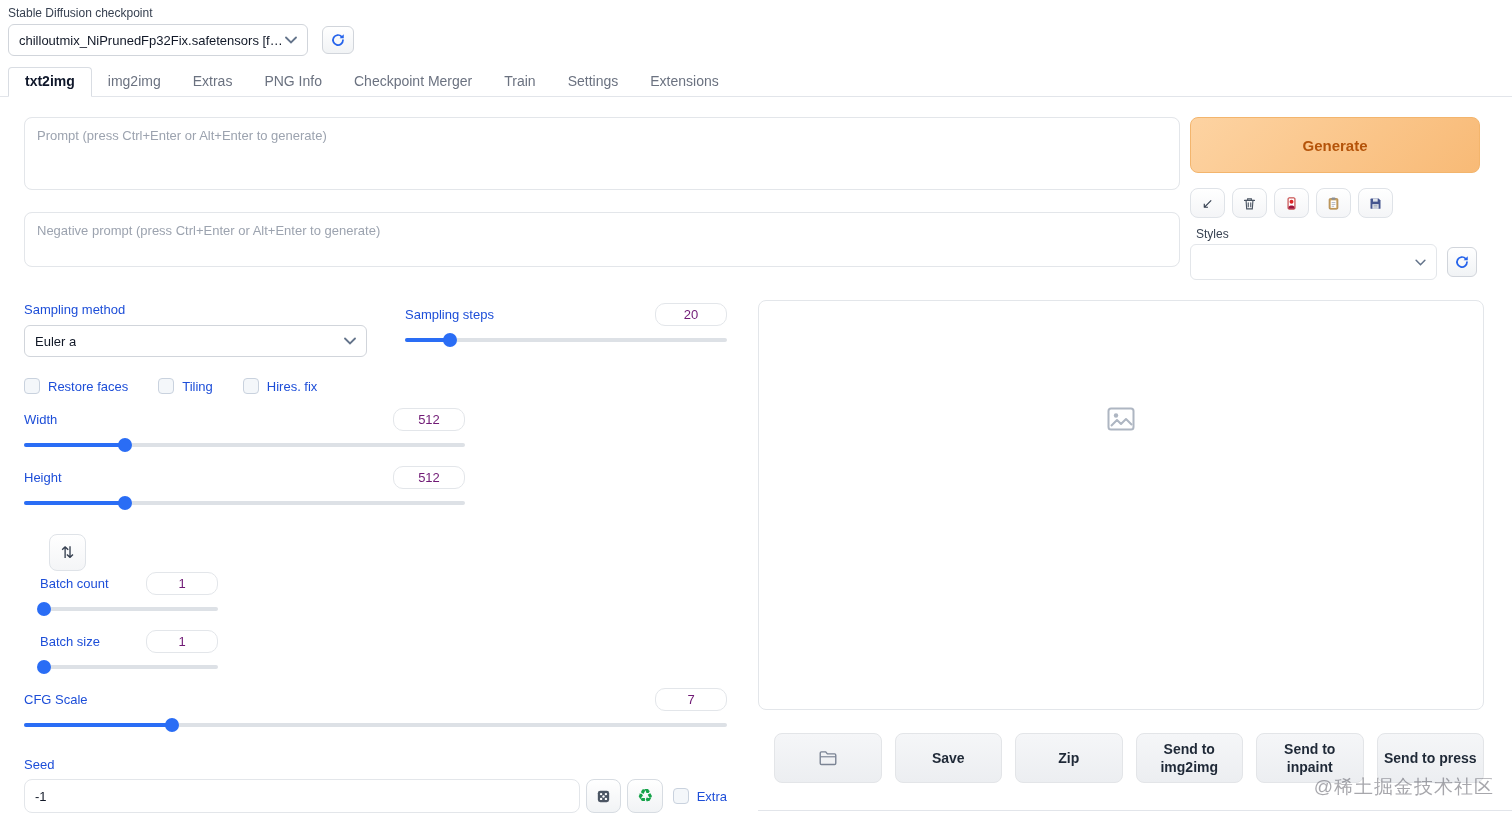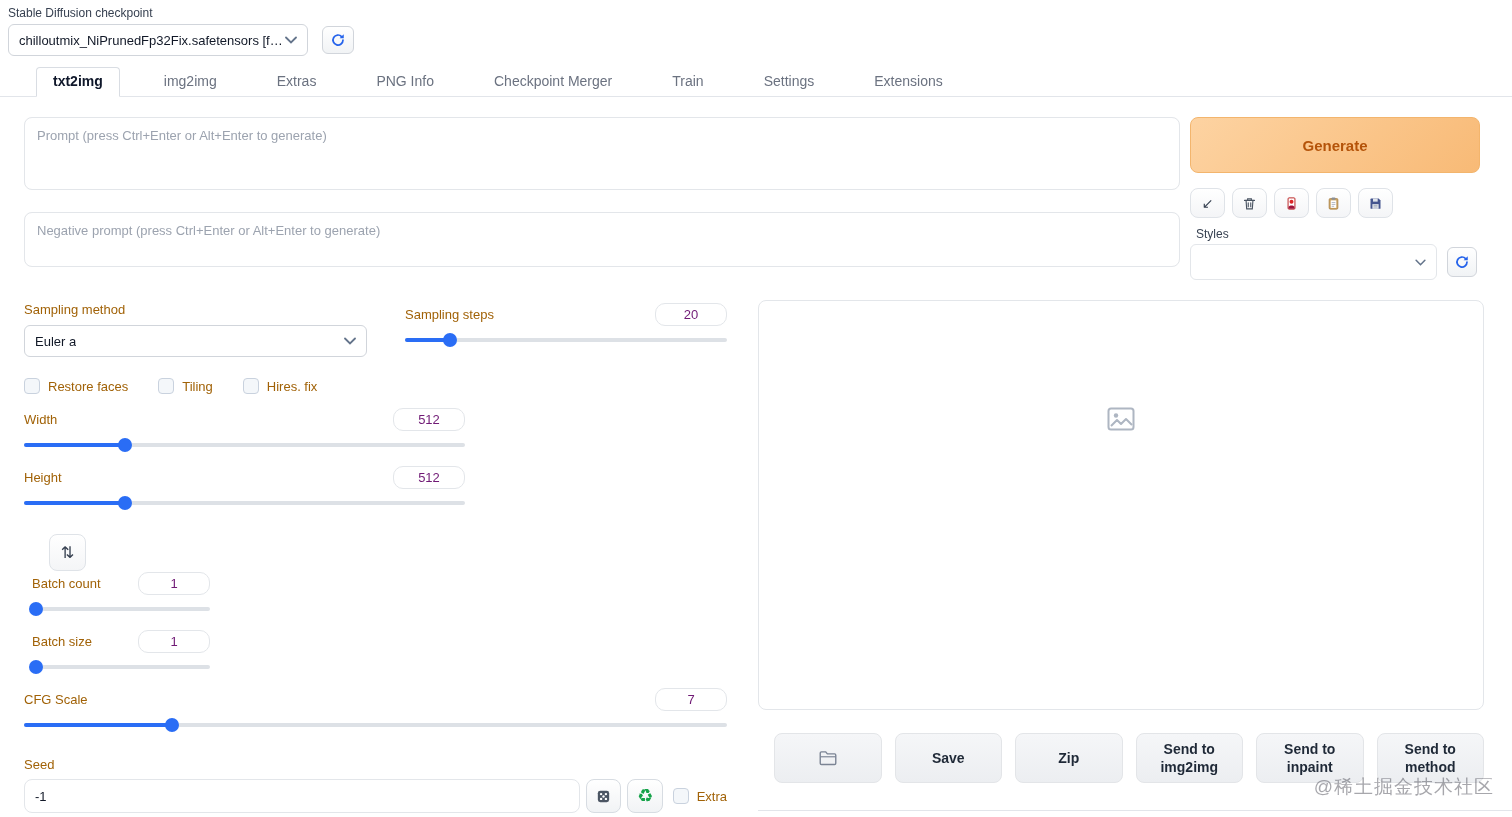--- a/index.html
+++ b/index.html
@@ -17,21 +17,21 @@
   .ckpt-dd { width:300px; }
   .dd-text { white-space:nowrap; overflow:hidden; text-overflow:ellipsis; }
   .mini-btn { display:flex; align-items:center; justify-content:center;
               background:linear-gradient(180deg,#ffffff,#f1f3f5); border:1px solid #d1d5db;
               border-radius:6px; cursor:pointer; }
   .ckpt-refresh { width:32px; height:28px; }
 
   
   .tabbar { position:absolute; left:0; top:67px; width:1512px; display:flex; align-items:flex-end;
             padding-left:8px; border-bottom:1px solid #e2e5ea; height:30px; }
-  .tab { padding:5px 16px 7px; font-size:14px; color:#6b7280; cursor:pointer;margin-left:28px; }
+  .tab { padding:5px 16px 7px; font-size:14px; color:#6b7280; cursor:pointer; }
   .tab.active { color:var(--c-tab_active_text,#0f172a); font-weight:700; background:#fff;
                 border:1px solid #d9dde3; border-bottom:1px solid #fff; border-radius:4px 4px 0 0;
                 margin-bottom:-1px; }
 
   
   textarea.prompt { position:absolute; left:24px; width:1156px; border:1px solid #e3e6ea;
                     border-radius:8px; padding:10px 12px; font-size:13px; resize:none; outline:none;
                     font-family:inherit; color:#4c1d95; box-shadow:0 0 1px rgba(0,0,0,0.03); }
   textarea.prompt::placeholder { color:#9ca3af; }
   #prompt-box { top:117px; height:73px; }
@@ -47,21 +47,21 @@
   .tool-btn { width:35px; height:30px; display:flex; align-items:center; justify-content:center;
               background:linear-gradient(180deg,#ffffff,#f4f5f7); border:1px solid #dfe3e8;
               border-radius:8px; cursor:pointer; font-size:14px; color:#374151; }
   .styles-label { margin-top:9px; font-size:12px; color:#374151; padding-left:6px; }
   .styles-row { margin-top:3px; display:flex; align-items:center; gap:10px; }
   .styles-dd { width:247px; height:36px; border:1px solid #e3e6ea; }
   .styles-refresh { width:30px; height:30px; }
 
   
   .controls { position:absolute; left:24px; top:302px; width:703px; }
-  .ctl-label { font-size:13px; color:#a16207; }
+  .ctl-label { font-size:13px; color:#1d4ed8; }
   .row1 { display:flex; gap:38px; }
   .method-block { width:343px; }
   .method-block .ctl-label { margin-bottom:8px; display:block; }
   .method-dd { height:32px; }
   .steps-block { flex:1; }
   .blk-head { display:flex; align-items:center; justify-content:space-between; height:24px; }
   input.num { width:72px; height:23px; border:1px solid #e3e6ea; border-radius:10px; font-size:13px;
               text-align:center; color:#701a75; outline:none; font-family:inherit; background:#fff; }
   .num-wide { width:75px; }
 
@@ -76,21 +76,21 @@
   .check-item { display:flex; align-items:center; gap:8px; cursor:pointer; }
   .checkbox { width:16px; height:16px; border:1px solid #c9d2de; border-radius:4px; background:#f4f7fa; }
   .check-item .ctl-label { font-size:13px; }
 
   .dims-row { display:flex; margin-top:13px; align-items:flex-start;flex-direction:column; }
   .dims-left { width:441px; }
   .dim-block + .dim-block { margin-top:13px; }
   .swap-btn { width:37px; height:37px; margin-left:25px; margin-top:24px; display:flex; align-items:center;
               justify-content:center; background:linear-gradient(180deg,#ffffff,#f4f5f7);
               border:1px solid #dfe3e8; border-radius:8px; font-size:16px; color:#374151; cursor:pointer; }
-  .batch-col { width:178px; margin-left:8px; }
+  .batch-col { width:178px; margin-left:16px; }
 
   .cfg-block { margin-top:13px; }
   .seed-block { margin-top:23px; }
   .seed-row { display:flex; align-items:center; margin-top:6px; }
   input.seed-input { width:568px; height:34px; border:1px solid #e3e6ea; border-radius:8px; padding:0 10px;
                      font-size:13px; color:#111827; outline:none; font-family:inherit; }
   .seed-btn { width:36px; height:34px; margin-left:6px; display:flex; align-items:center; justify-content:center;
               background:linear-gradient(180deg,#ffffff,#f1f3f5); border:1px solid #d7dce2;
               border-radius:8px; cursor:pointer; font-size:17px; }
   .recycle-glyph { color:var(--c-recycle_green,#16a34a); font-size:18px; line-height:1; }
@@ -366,20 +366,20 @@
       <button class="out-btn">
         <svg width="20" height="18" viewBox="0 0 24 22">
             <path d="M2.5 5a1.5 1.5 0 0 1 1.5-1.5h5.2l2 2.5h8.8A1.5 1.5 0 0 1 21.5 7.5v10A1.5 1.5 0 0 1 20 19H4a1.5 1.5 0 0 1-1.5-1.5z" fill="none" stroke="#7b8494" stroke-width="1.7"></path>
             <path d="M2.8 9.5h18.4" stroke="#7b8494" stroke-width="1.4"></path>
           </svg>
       </button>
       <button class="out-btn">Save</button>
       <button class="out-btn">Zip</button>
       <button class="out-btn">Send to img2img</button>
       <button class="out-btn">Send to inpaint</button>
-      <button class="out-btn">Send to method</button>
+      <button class="out-btn">Send to press</button>
     </div>
   </div>
 
   <div class="watermark">@稀土掘金技术社区</div>
   <div class="bottom-line"></div>
 
 </div>
 
 </body></html>

